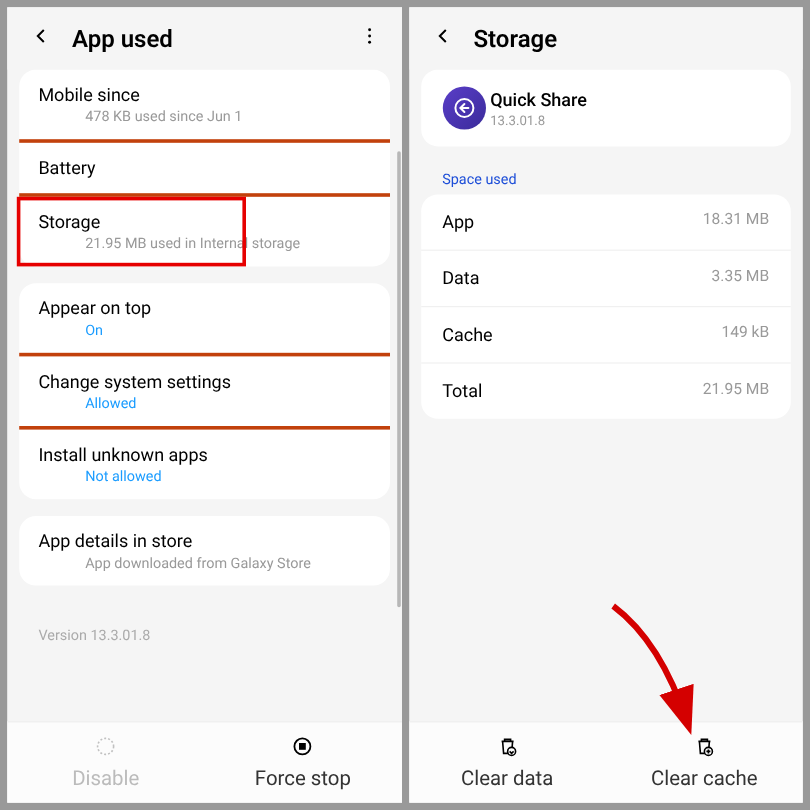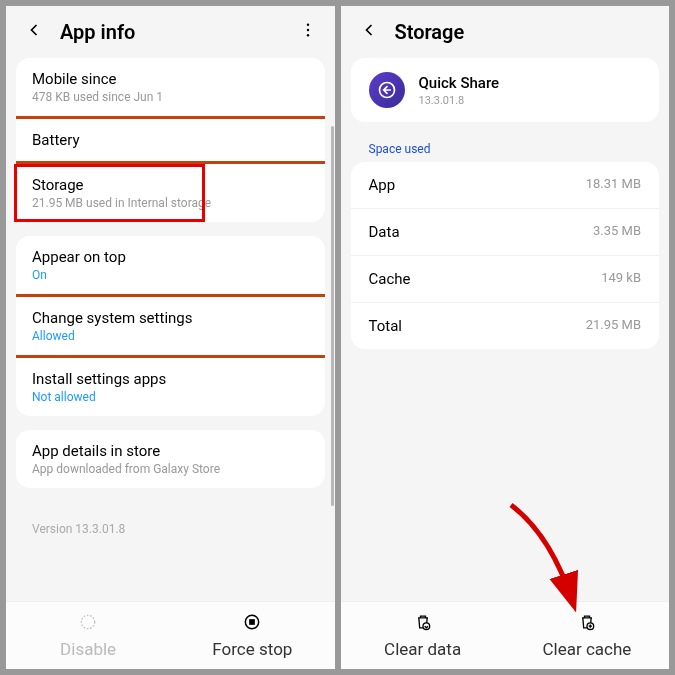--- a/index.html
+++ b/index.html
@@ -55,20 +55,21 @@
     }
     .row-title {
       font-size: 15px;
       color: #000;
       font-weight: 400;
     }
     .row-sub {
       font-size: 12px;
       color: #999;
       margin-top: 2px;
+      margin-left: 39px;
     }
     .row-sub.blue { color: #1a9cff; }
     .storage-highlight {
       border: 3px solid #e60000;
       position: absolute;
       left: -2px;
       right: 120px;
       top: 0px;
       bottom: 0px;
       pointer-events: none;
@@ -110,21 +111,21 @@
     .app-icon {
       width: 36px;
       height: 36px;
       border-radius: 50%;
       background: linear-gradient(135deg, #5a3ec8, #3a2b9a);
       display: flex;
       align-items: center;
       justify-content: center;
     }
     .app-icon svg { width: 20px; height: 20px; }
-    .app-info-text { margin-left: 14px; }
+    .app-info-text { margin-left: 4px; }
     .app-name { font-size: 15px; color: #000; font-weight: 500; }
     .app-version { font-size: 11px; color: #999; margin-top: 2px; }
     .section-label {
       font-size: 12px;
       color: #1d4ed8;
       padding: 6px 18px;
     }
     .data-row {
       display: flex;
       justify-content: space-between;
@@ -154,21 +155,21 @@
 </head>
 <body>
 
 <div class="screen">
   <div class="header">
     <span class="back-icon">
       <svg viewBox="0 0 24 24" fill="none" stroke="#000" stroke-width="2">
           <polyline points="15 18 9 12 15 6"></polyline>
         </svg>
     </span>
-    <div class="header-title">App info</div>
+    <div class="header-title">App used</div>
     <span class="more-icon">
       <svg viewBox="0 0 24 24" fill="#000">
           <circle cx="12" cy="5" r="1.6"></circle>
           <circle cx="12" cy="12" r="1.6"></circle>
           <circle cx="12" cy="19" r="1.6"></circle>
         </svg>
     </span>
   </div>
   <div class="content">
     <div class="card">
@@ -188,21 +189,21 @@
     <div class="card">
       <div class="row">
         <div class="row-title">Appear on top</div>
         <div class="row-sub blue">On</div>
       </div>
       <div class="row">
         <div class="row-title">Change system settings</div>
         <div class="row-sub blue">Allowed</div>
       </div>
       <div class="row">
-        <div class="row-title">Install settings apps</div>
+        <div class="row-title">Install unknown apps</div>
         <div class="row-sub blue">Not allowed</div>
       </div>
     </div>
     <div class="card">
       <div class="row">
         <div class="row-title">App details in store</div>
         <div class="row-sub">App downloaded from Galaxy Store</div>
       </div>
     </div>
     <div class="version-text">Version 13.3.01.8</div>

